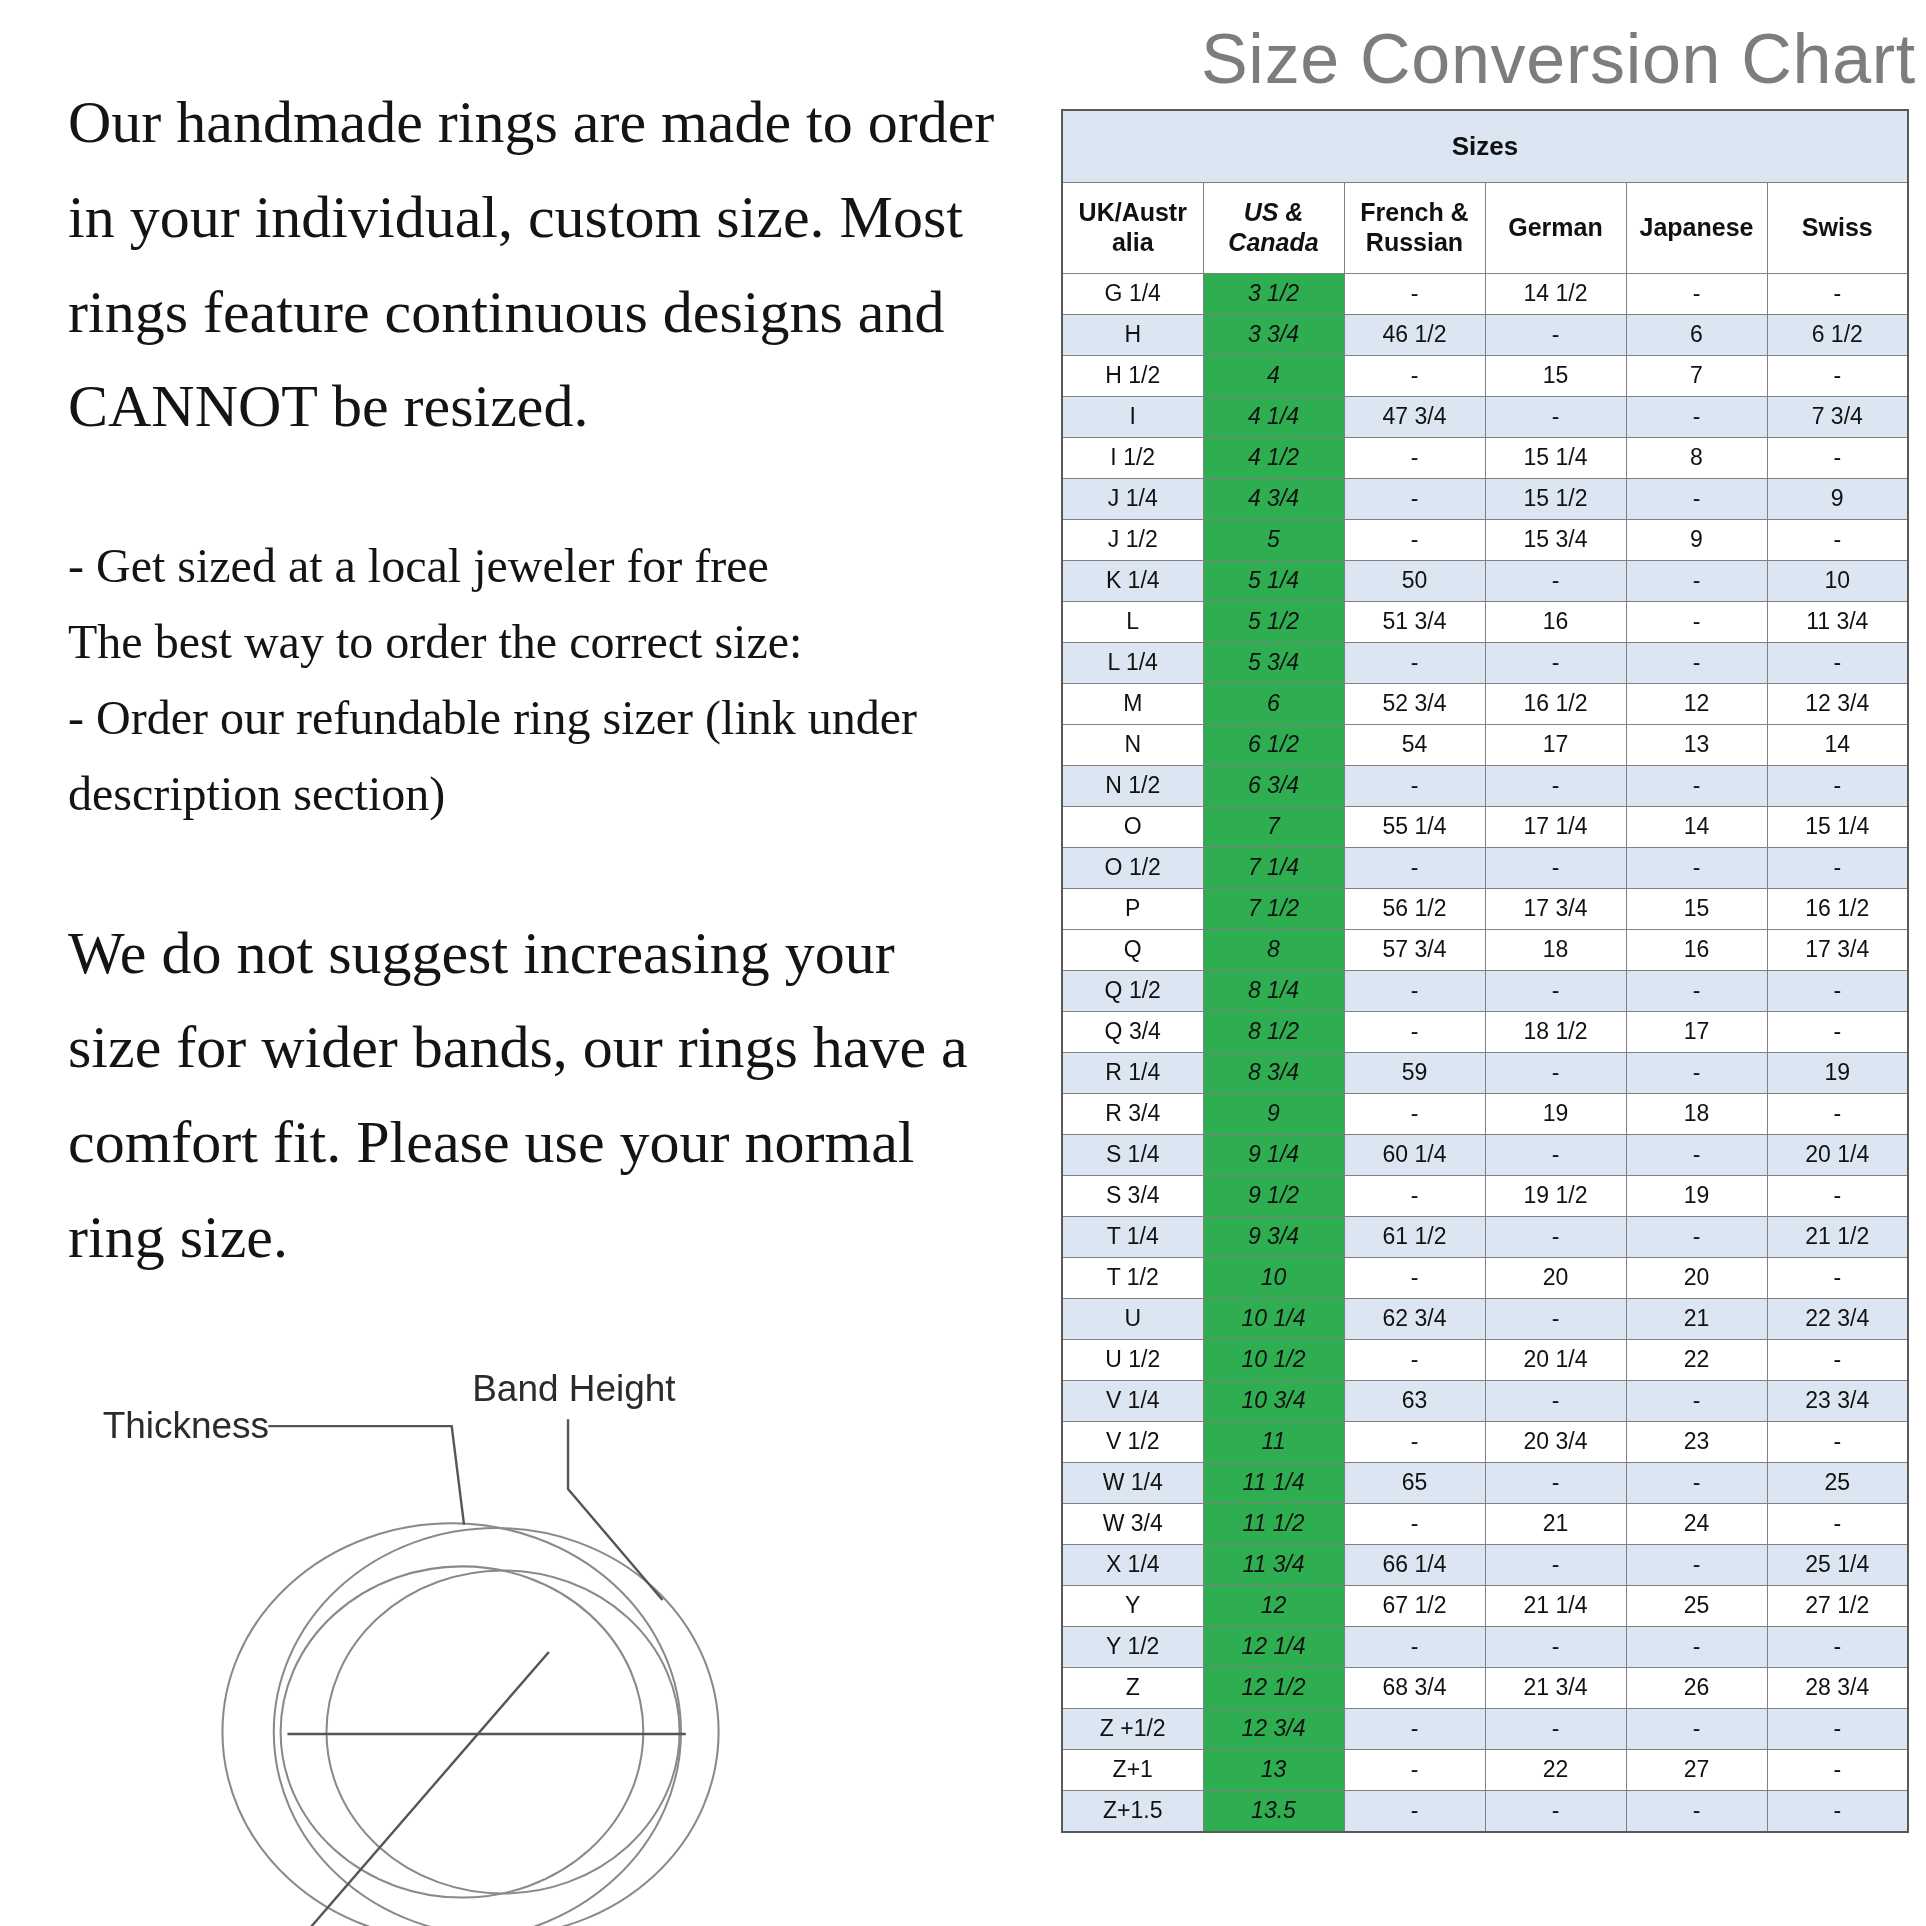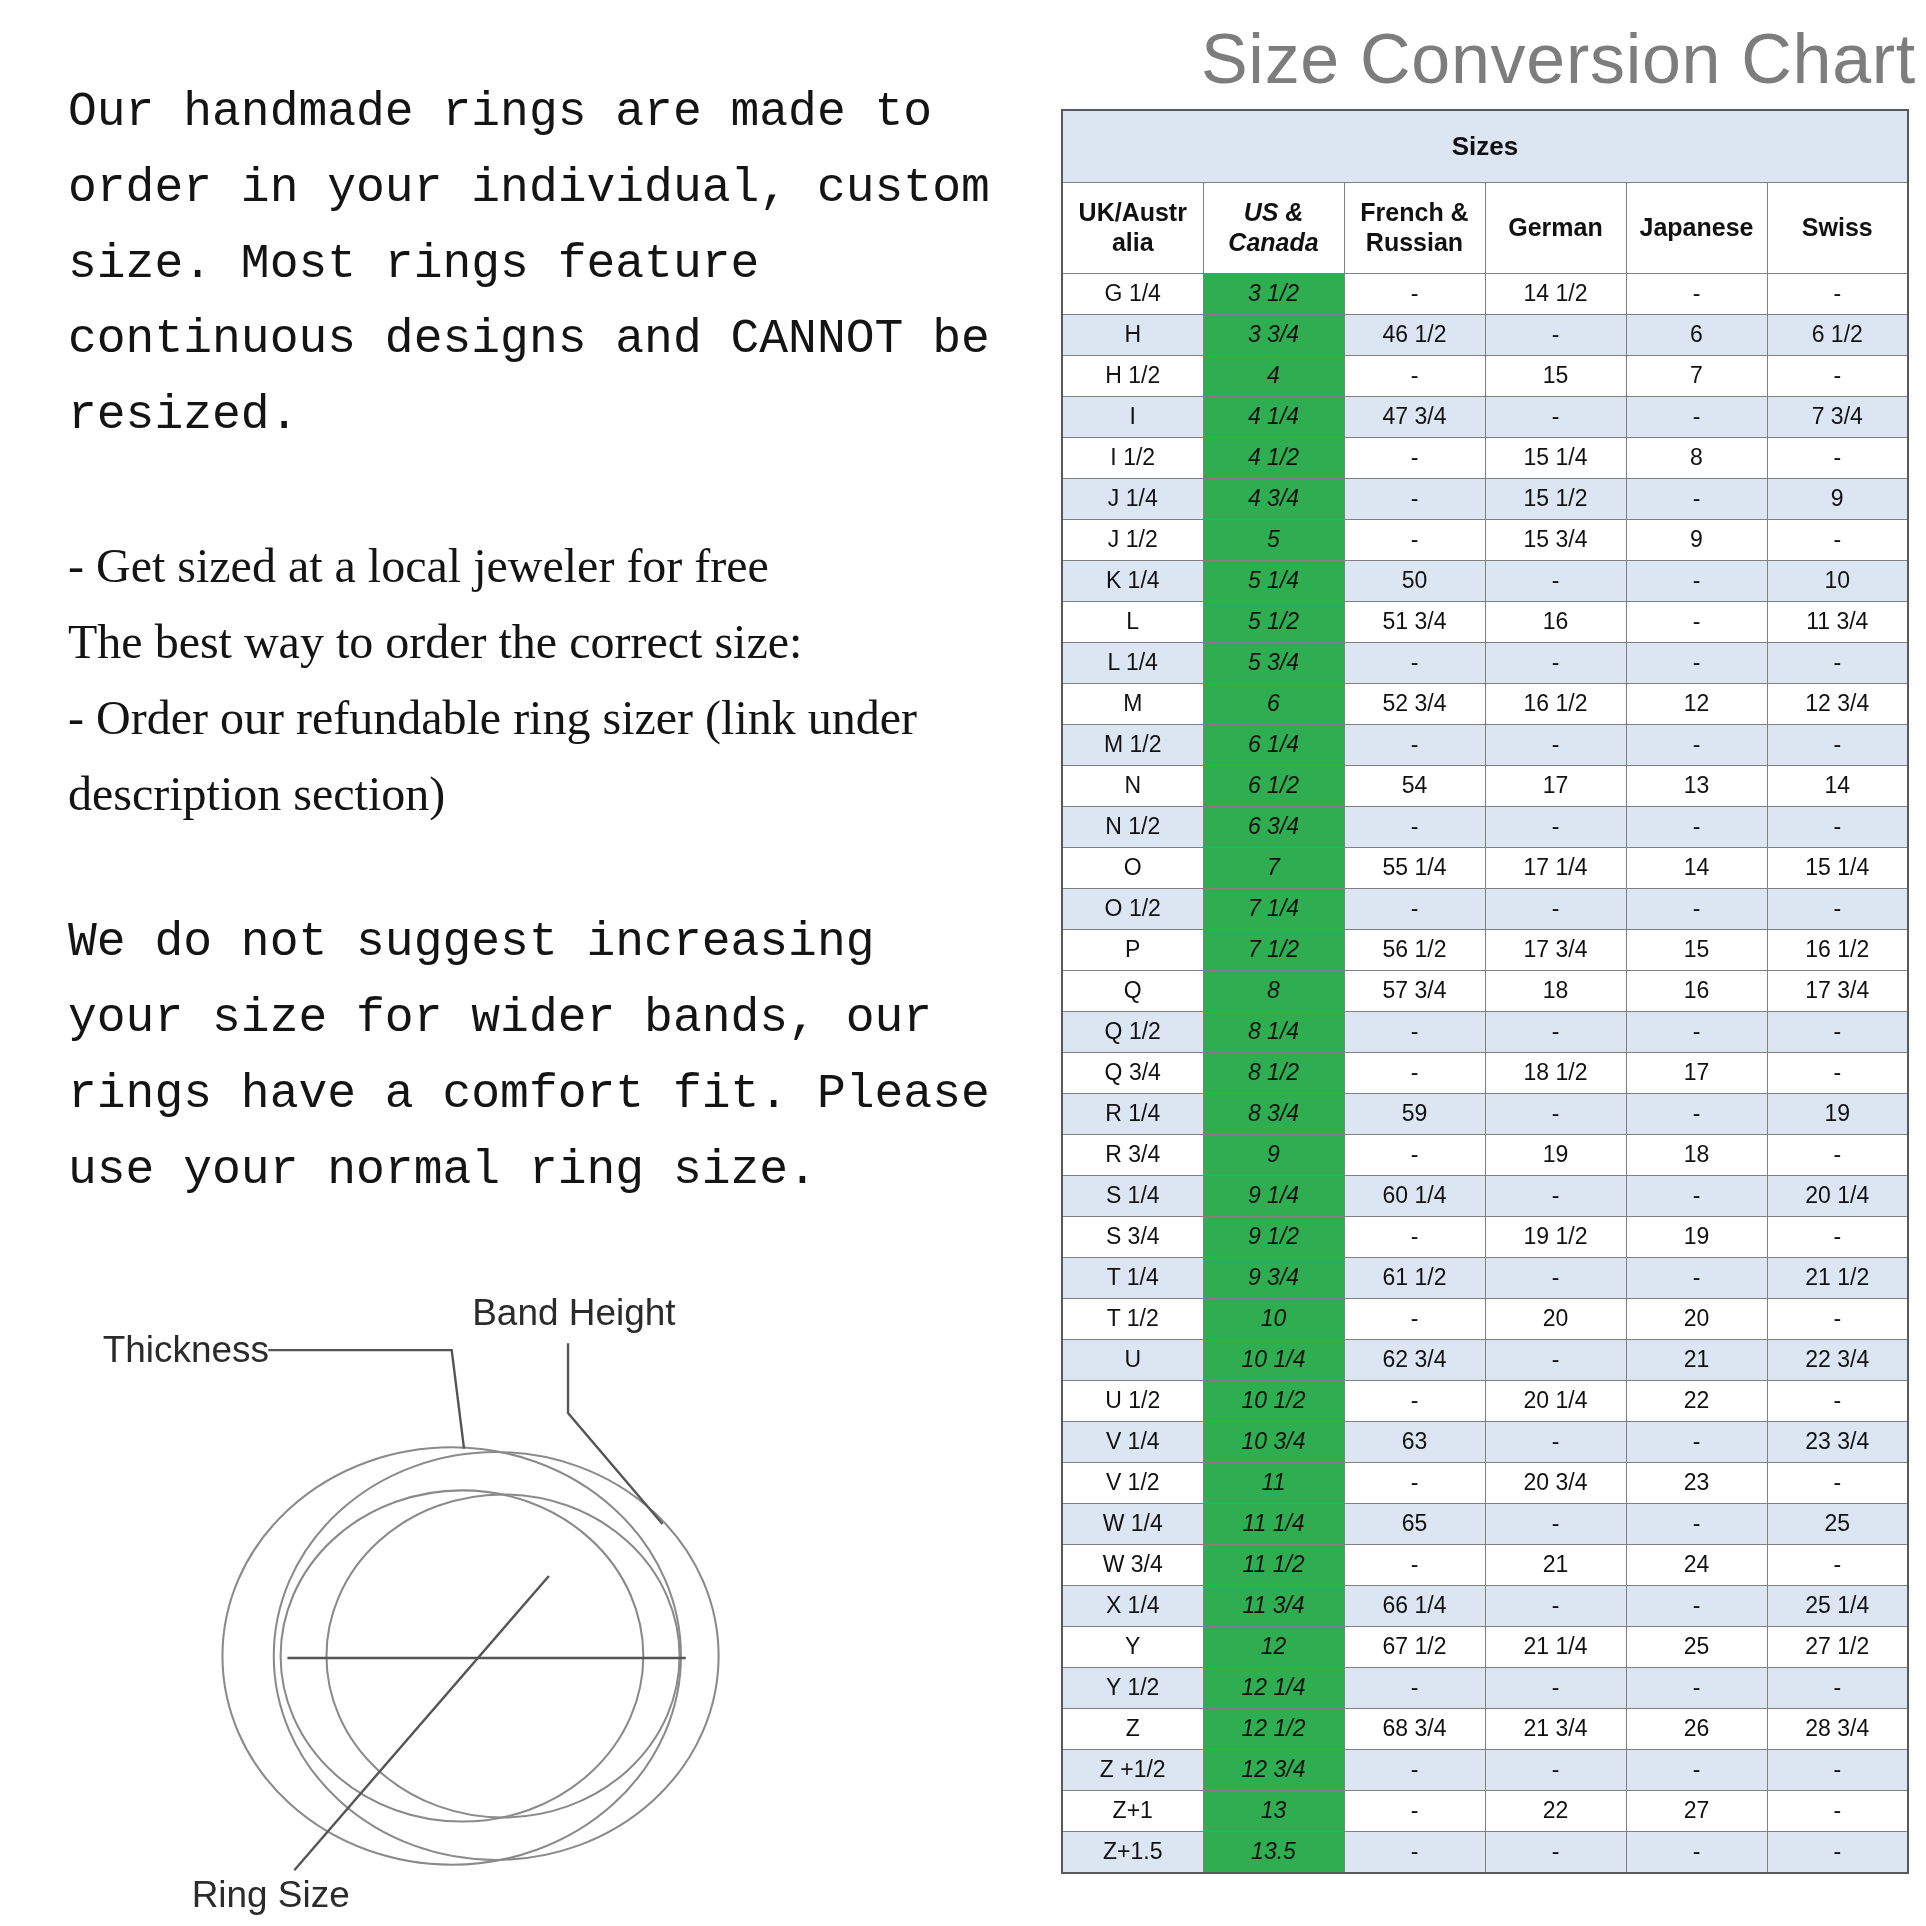--- a/index.html
+++ b/index.html
@@ -7,21 +7,21 @@
     width:1926px; height:1926px; background:#ffffff; position:relative; overflow:hidden;
     font-family:"Liberation Sans", sans-serif; color:#111;
   }
 
   
   .left-col{
     position:absolute; left:0; top:0; width:1057px; box-sizing:border-box;
     padding:75px 20.5px 0 68px;
     font-family:"Liberation Serif", serif; color:#141414;
   }
-  .left-col .para{ font-size:48px; line-height:1.58; margin:0 12px 74px 0; width:931px;font-family:Liberation Mono, monospace; }
+  .left-col .para{ font-size:60px; line-height:1.58; margin:0 12px 74px 0; width:931px; }
   .left-col .para-line{ font-size:48px; line-height:1.58; width:944px; }
   .para-group{ margin:0 0 74px 0; }
 
   .diagram-wrap{ margin-top:6.8px; margin-left:20.5px; }
   svg text{ font-family:"Liberation Sans", sans-serif; font-size:54px; fill:#2b2b2b; }
   .ring-line{ fill:none; stroke:#8a8a8a; stroke-width:3; }
   .leader{ fill:none; stroke:#555; stroke-width:3.5; }
 
   
   .right-col{ position:absolute; left:1061px; top:0; width:855px; }
@@ -195,28 +195,20 @@
           <td>-</td>
         </tr>
         <tr>
           <td>M</td>
           <td class="green">6</td>
           <td>52 3/4</td>
           <td>16 1/2</td>
           <td>12</td>
           <td>12 3/4</td>
         </tr>
-        <tr class="alt">
-          <td>M 1/2</td>
-          <td class="green">6 1/4</td>
-          <td>-</td>
-          <td>-</td>
-          <td>-</td>
-          <td>-</td>
-        </tr>
         <tr>
           <td>N</td>
           <td class="green">6 1/2</td>
           <td>54</td>
           <td>17</td>
           <td>13</td>
           <td>14</td>
         </tr>
         <tr class="alt">
           <td>N 1/2</td>

